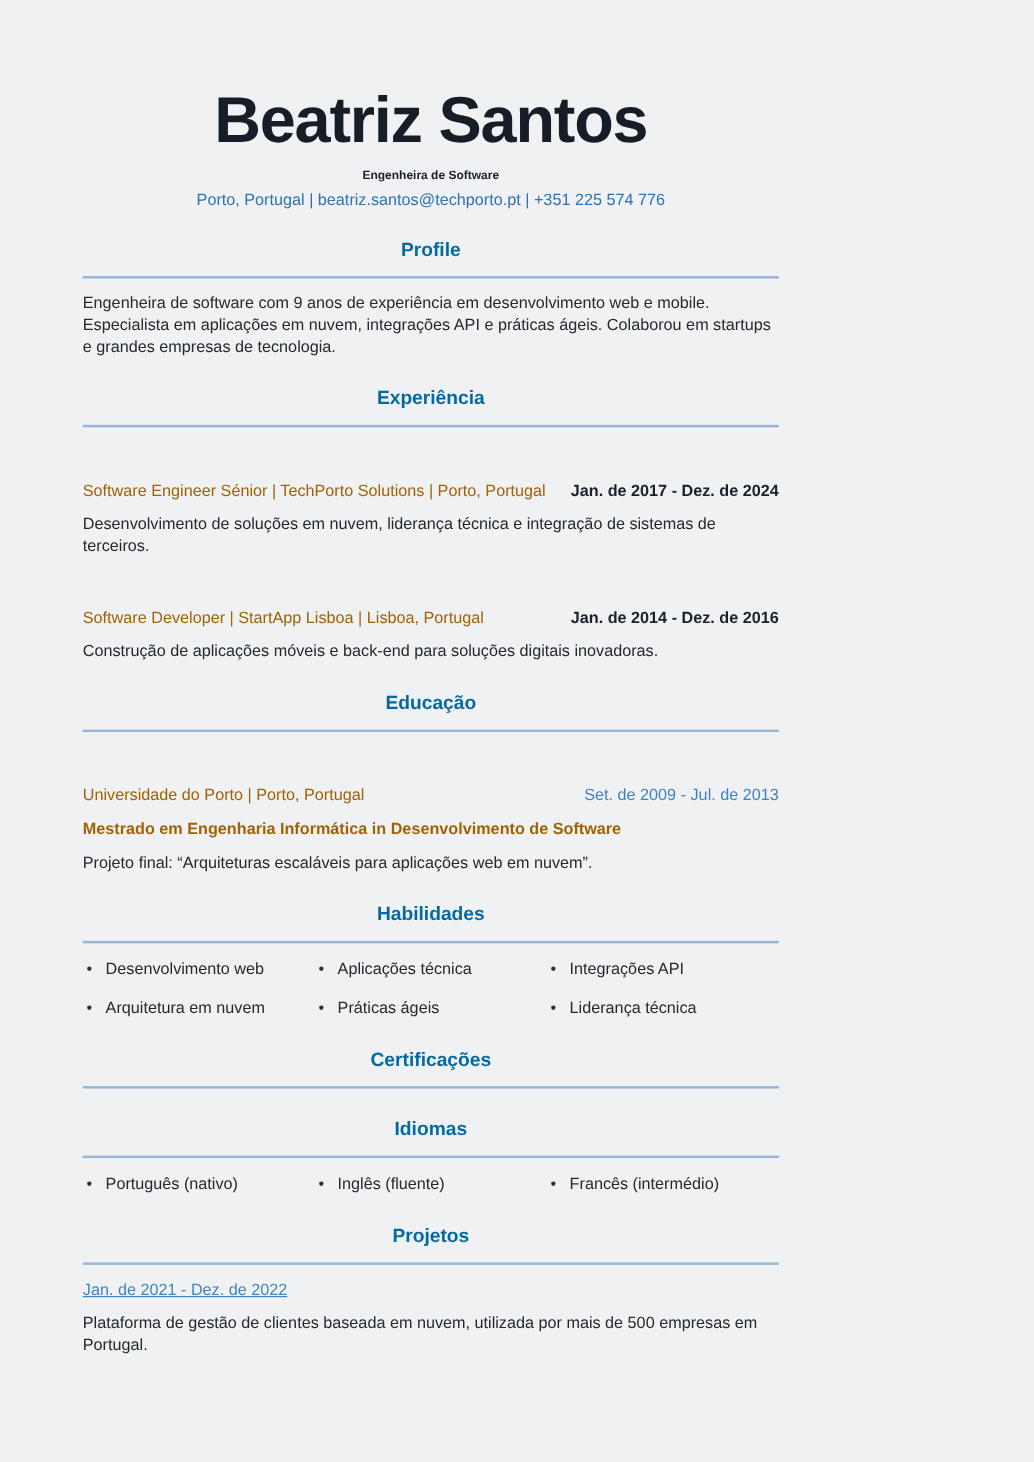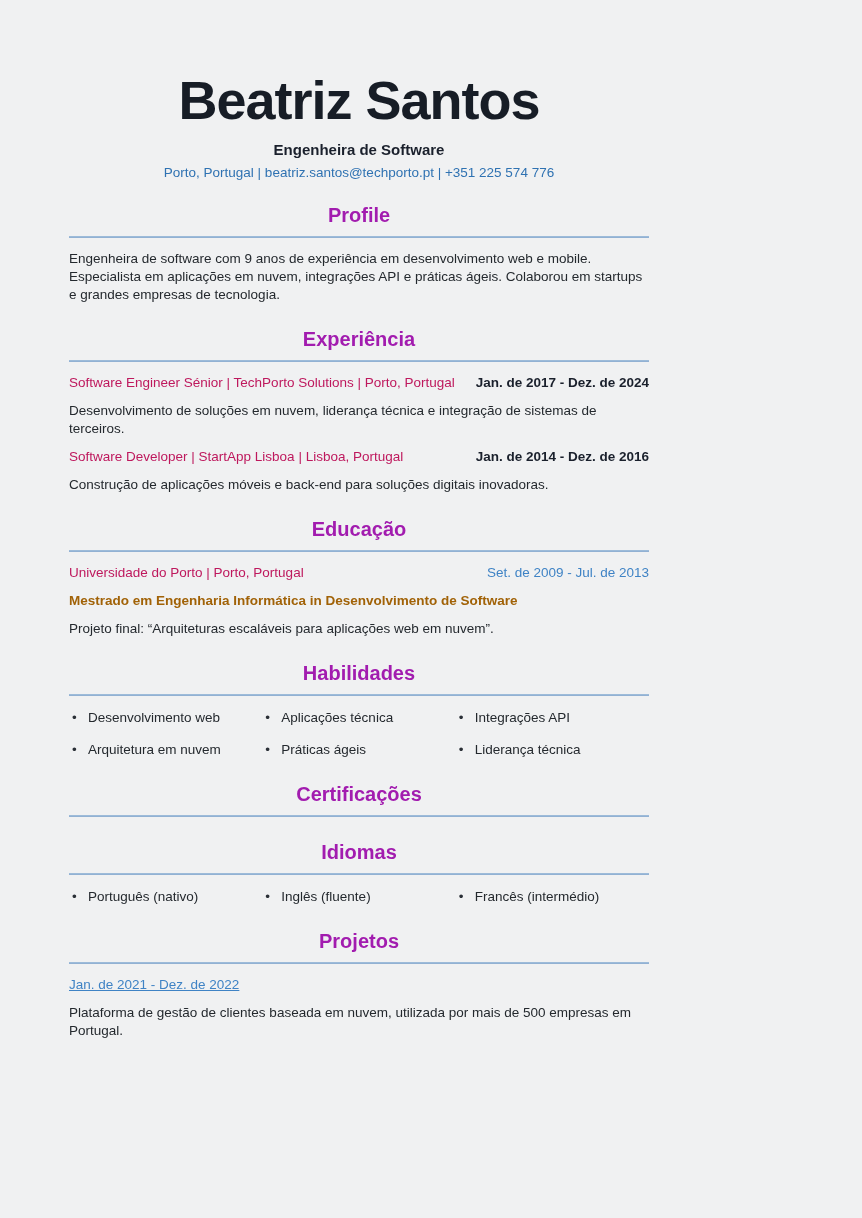--- a/index.html
+++ b/index.html
@@ -17,54 +17,54 @@
     text-align: center;
     font-size: 54px;
     line-height: 56px;
     font-weight: 700;
     letter-spacing: -1px;
     color: #171d26;
   }
   .subtitle {
     text-align: center;
     margin-top: 13px;
-    font-size: 15px;
+    font-size: 10px;
     font-weight: 700;
     color: #1a202c;
   }
   .contact {
     text-align: center;
     margin-top: 7px;
     font-size: 13.5px;
     color: #2f72b2;
   }
 
   
   .section { margin-top: 25px; }
   .section h2 {
     text-align: center;
-    font-size: 20px;
+    font-size: 16px;
     line-height: 20px;
     font-weight: 700;
-    color: #a21caf;
+    color: #0369a1;
   }
   .rule { height: 2px; background: #9dbbd9; margin-top: 11px; border-bottom: 1px solid rgba(125,160,200,0.35); }
   .section-body { margin-top: 12px; }
 
   .body-text { font-size: 13.5px; line-height: 18px; color: #24292e; }
 
   .entry { margin-bottom: 10px; }
   .entry-head {
     display: flex;
     justify-content: space-between;
     align-items: baseline;
     font-size: 13.5px;
     line-height: 18px;
   }
-  .entry-title { color: #be185d; }
+  .entry-title { color: #a16207; margin-top: 32px; }
   .dates-strong { font-weight: 700; color: #1a202c; white-space: nowrap; margin-left: 0; }
   .dates-blue { color: #3f83c5; white-space: nowrap; margin-left: 16px; }
   .row-gap { margin-top: 10px; }
   .strong-line { font-weight: 700; color: #a16207; }
 
   ul.cols {
     list-style: none;
     display: grid;
     grid-template-columns: 1fr 1fr 1fr;
     row-gap: 14px;

